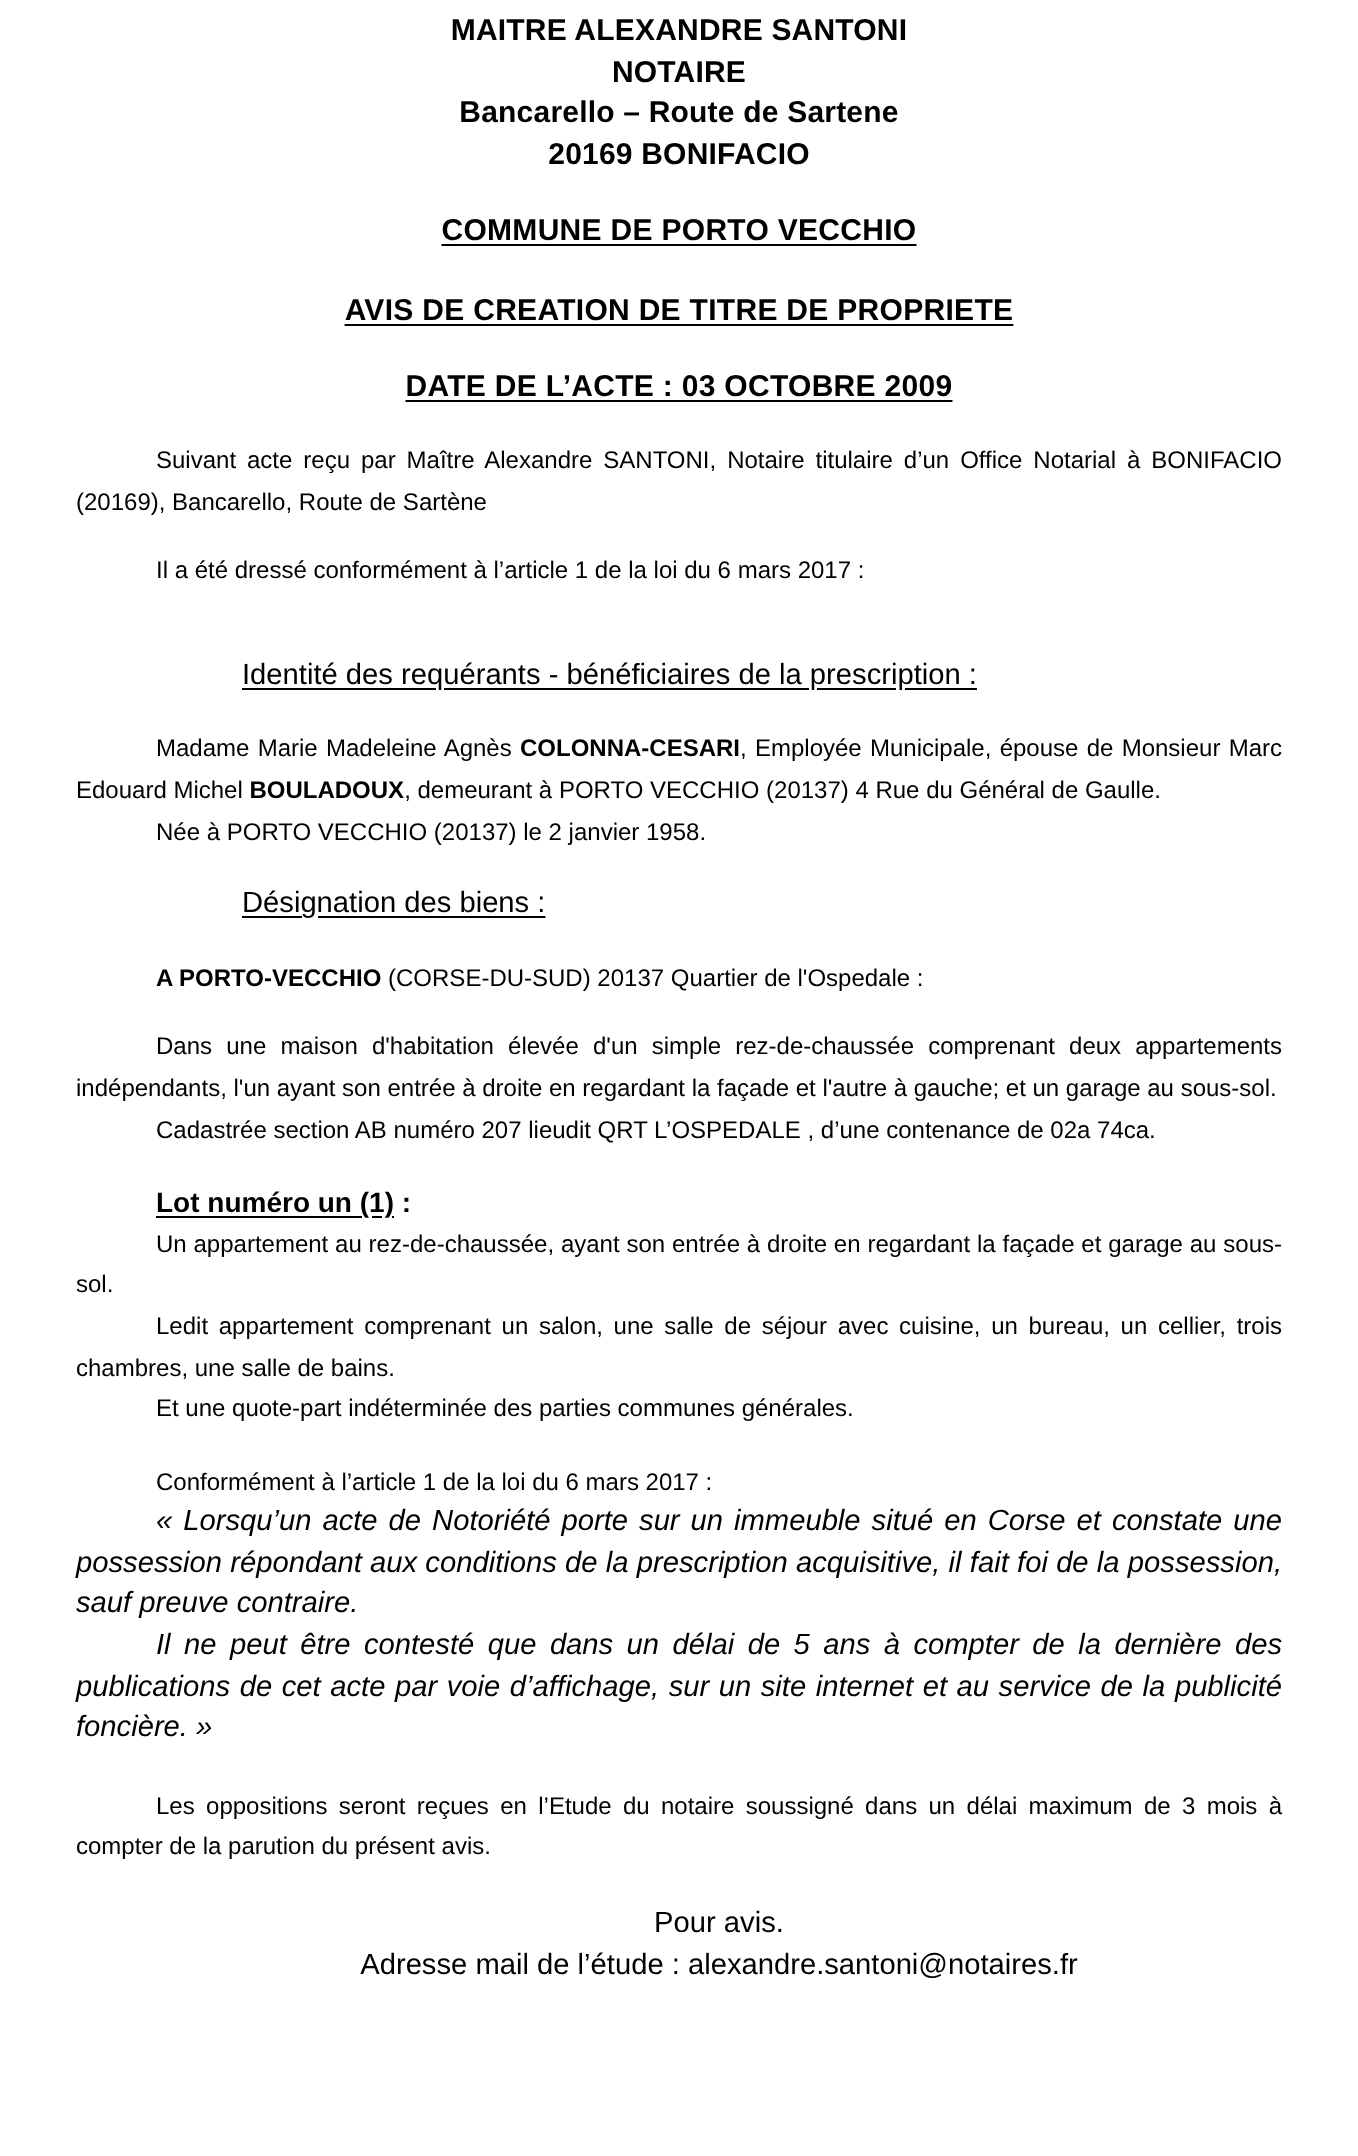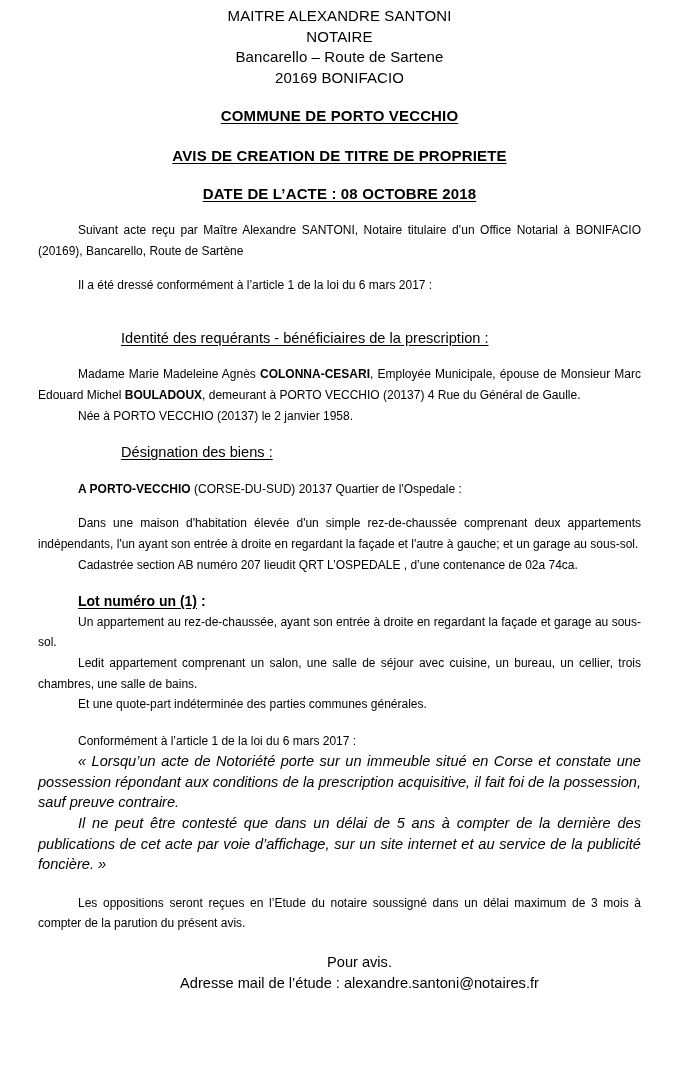--- a/index.html
+++ b/index.html
@@ -20,21 +20,21 @@
     position: relative;
     width: 679px;
     height: 1078px;
     box-sizing: border-box;
     padding: 6px 38px 0 38px;
   }
 
   
   .letterhead {
     text-align: center;
-    font-weight: normal;
+    font-weight: bold;
     font-size: 15px;
     line-height: 20.5px;
     letter-spacing: 0.1px;
   }
   .letterhead .line {
     display: block;
     white-space: nowrap;
   }
 
   .heading {
@@ -126,21 +126,21 @@
 
   <div class="gap-20"></div>
 
   <div class="heading">
     <span class="u">AVIS DE CREATION DE TITRE DE PROPRIETE</span>
   </div>
 
   <div class="gap-18"></div>
 
   <div class="heading">
-    <span class="u">DATE DE L’ACTE : 08 OCTOBRE 2018</span>
+    <span class="u">DATE DE L’ACTE : 03 OCTOBRE 2009</span>
   </div>
 
   <div class="gap-16"></div>
 
   <div class="body-txt indent last-left">Suivant acte reçu par Maître Alexandre SANTONI, Notaire titulaire d’un Office Notarial à BONIFACIO (20169), Bancarello, Route de Sartène</div>
 
   <div class="gap-14"></div>
 
   <div class="body-txt indent last-left">Il a été dressé conformément à l’article 1 de la loi du 6 mars 2017 :</div>
 

